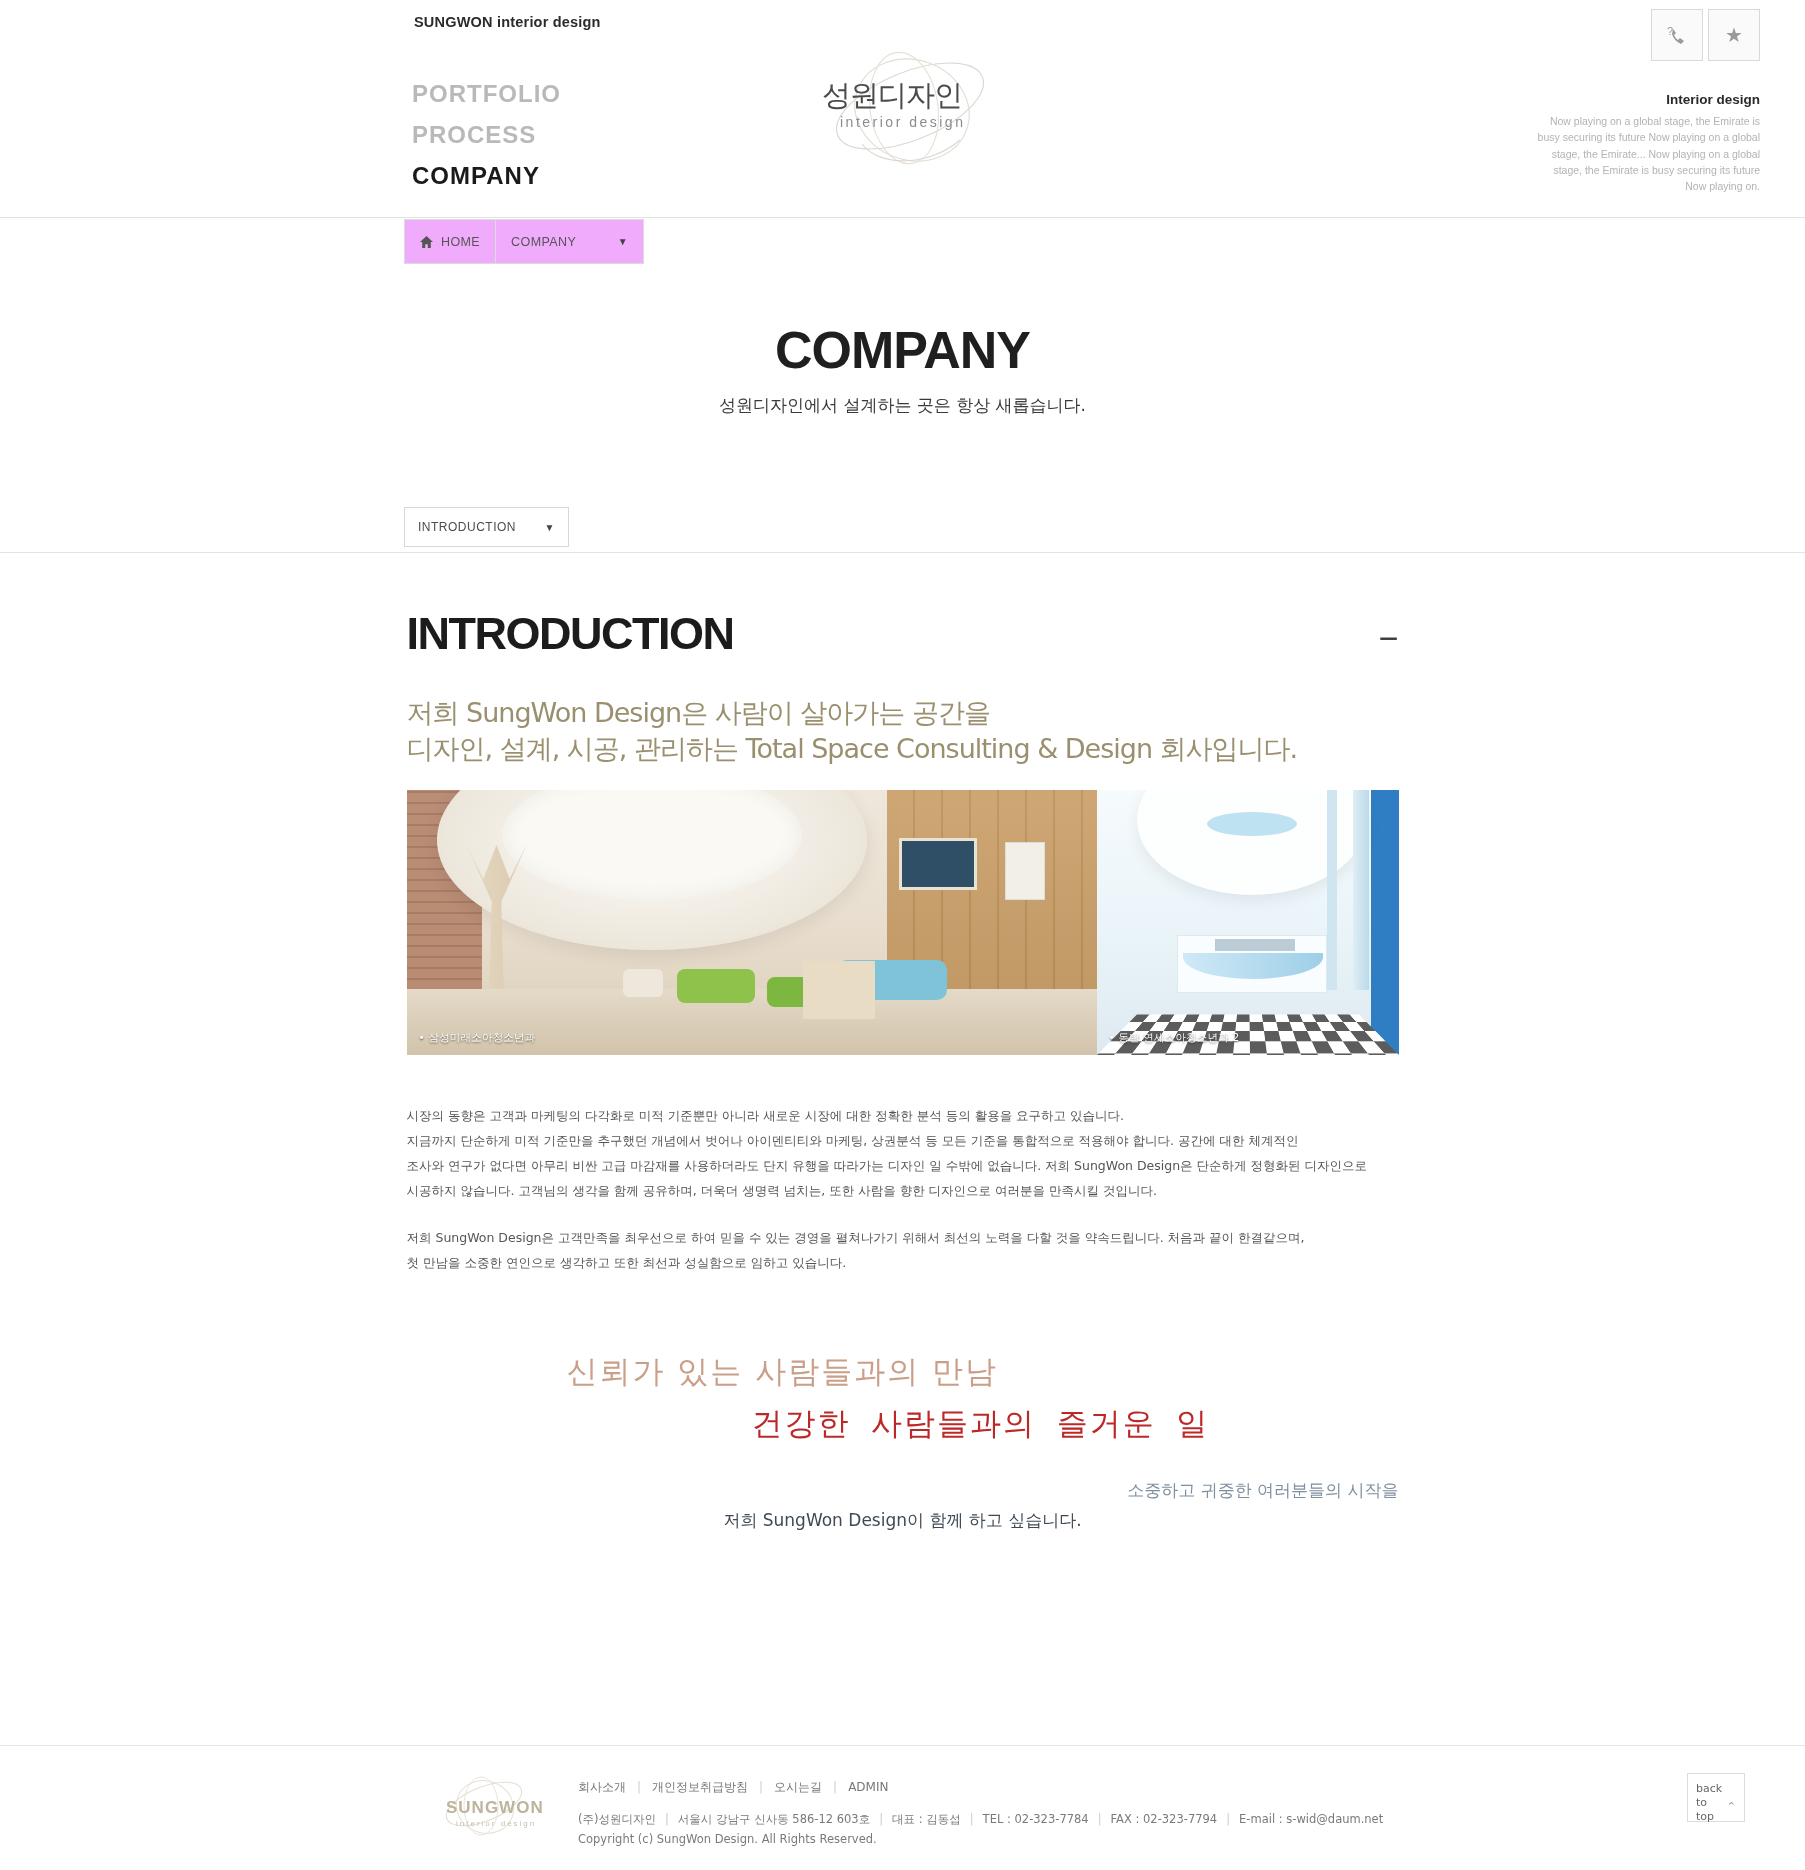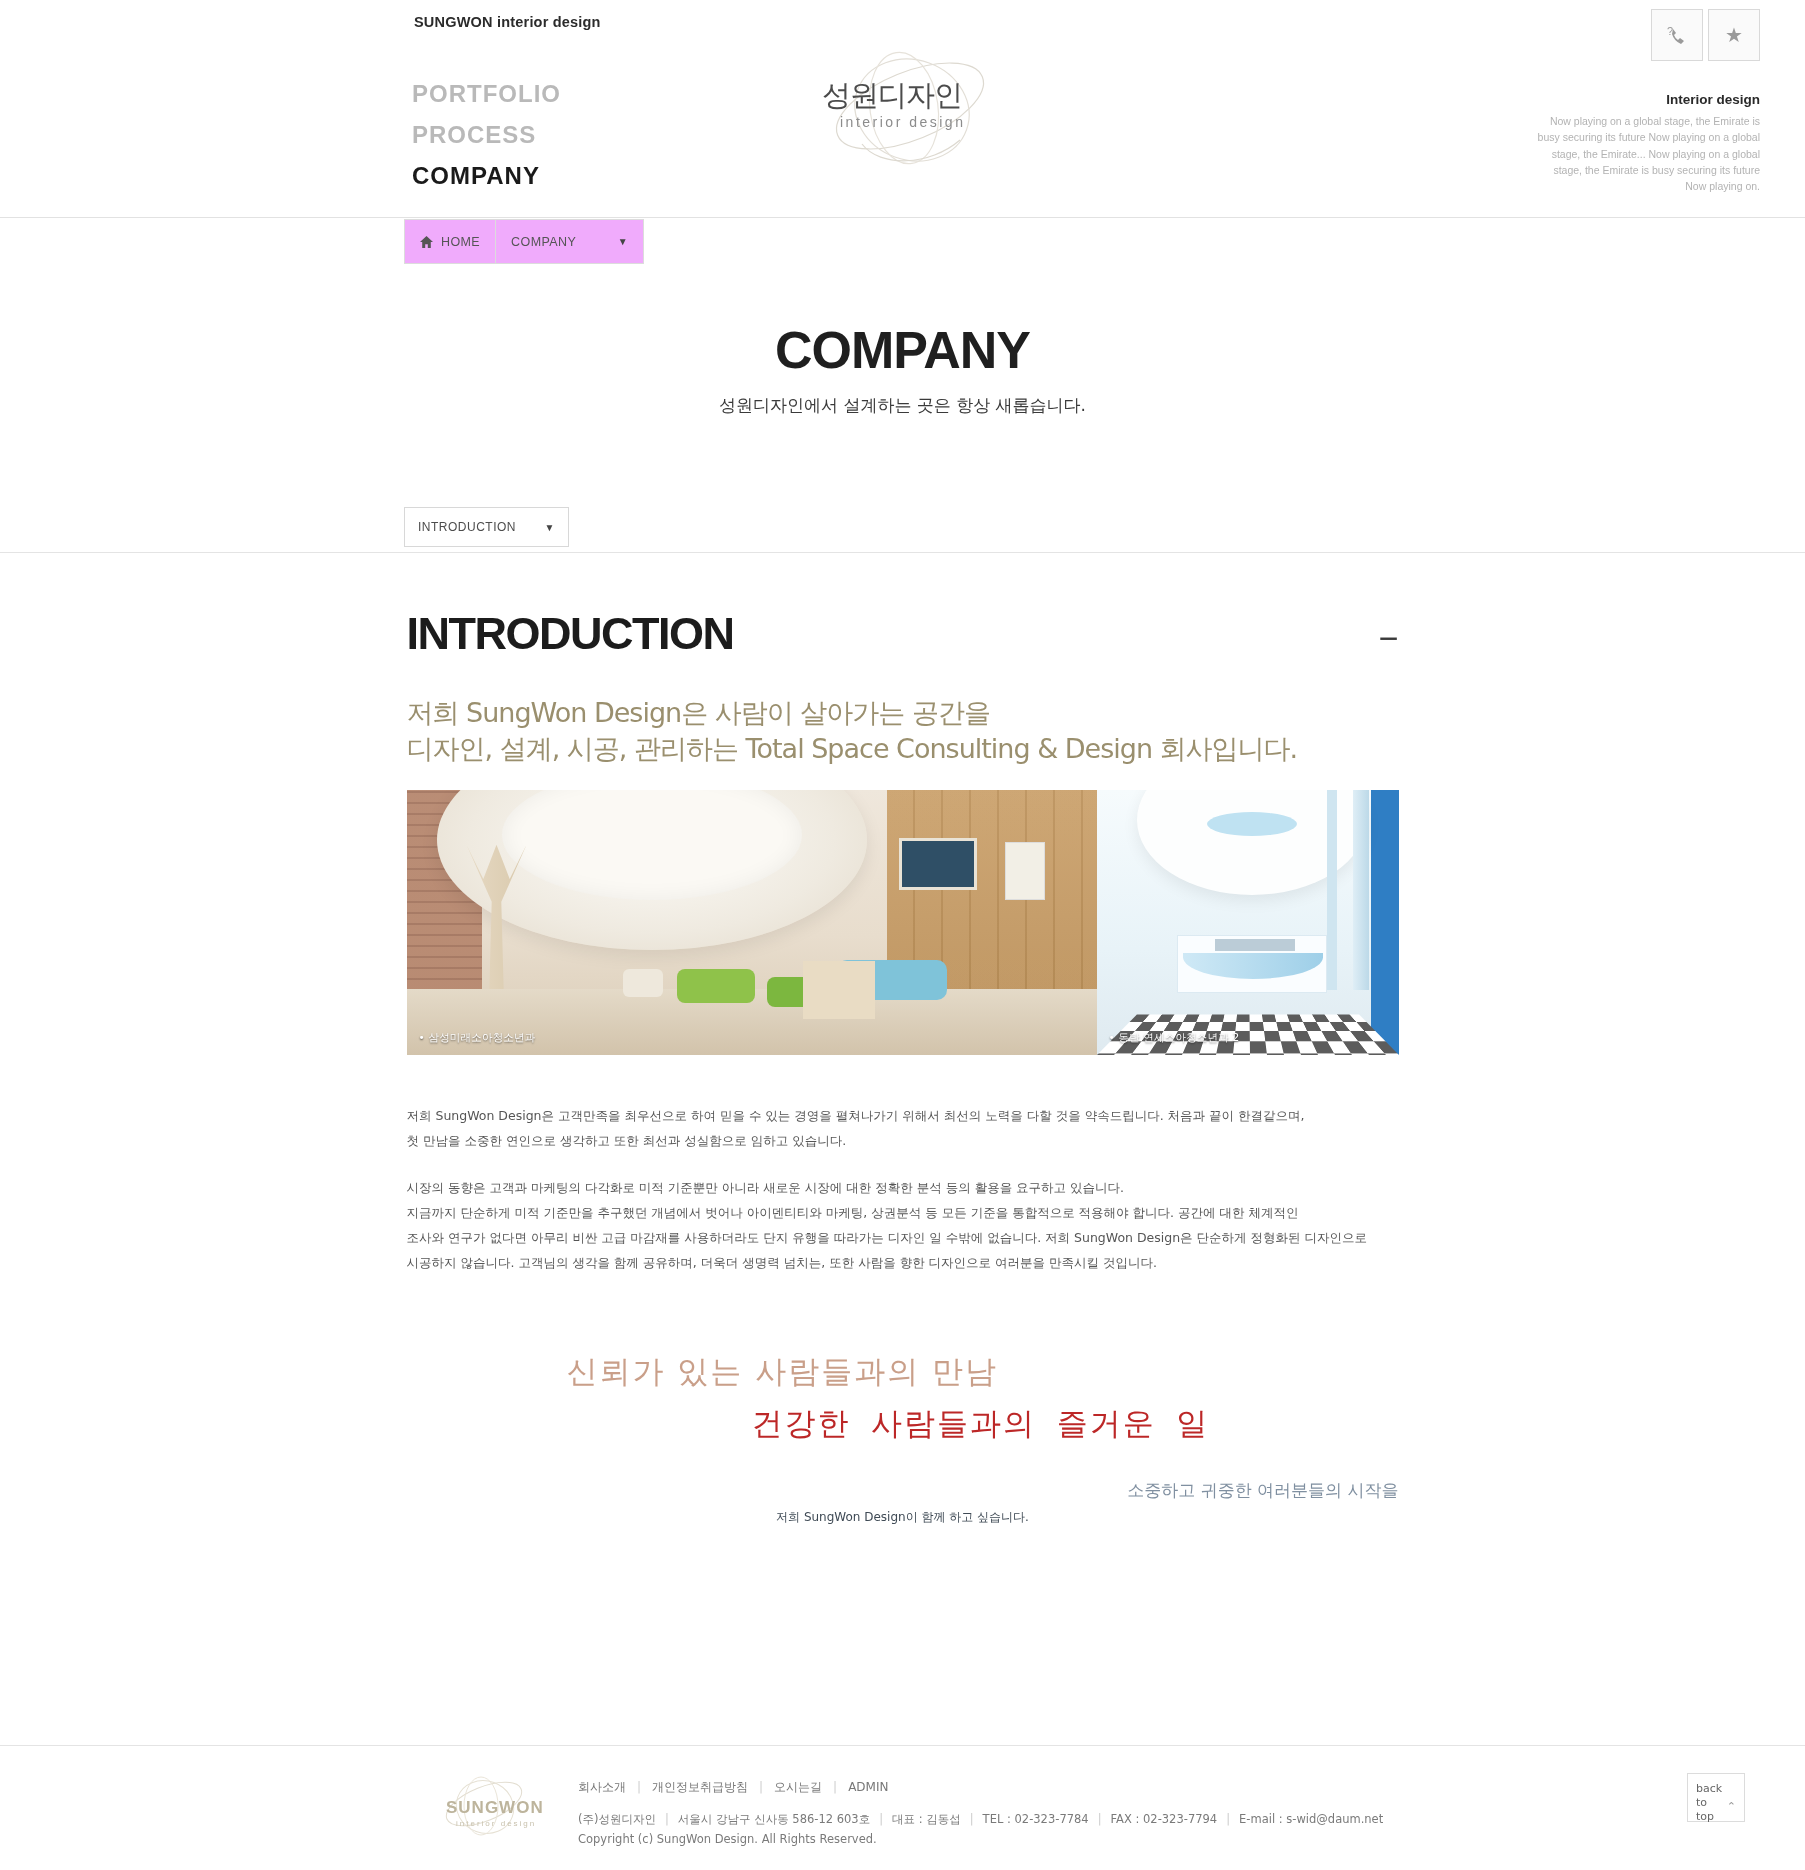--- a/index.html
+++ b/index.html
@@ -210,21 +210,21 @@
   .sl2 {
     position:absolute; left:345px; top:52px; font-size:31px; color:#b91c1c;
     letter-spacing:2px; font-family:Liberation Mono, monospace; opacity:.95;
   }
   .sl3 {
     position:absolute; left:0; top:128px; width:992px; text-align:right;
     font-size:17px; color:#7f8fa0; font-family:"DejaVu Sans", sans-serif;
   }
   .sl4 {
     position:absolute; left:0; top:158px; width:992px; text-align:center;
-    font-size:12px; color:#3f4a55; font-family:"DejaVu Sans", sans-serif;
+    font-size:17px; color:#3f4a55; font-family:"DejaVu Sans", sans-serif;
   }
 
   
   .footer {
     position:absolute; left:0; top:1745px; width:1805px; height:125px;
     border-top:1px solid #e4e4e4; background:#fff;
   }
   .f-logo { position:absolute; left:432px; top:28px; width:108px; height:66px; }
   .f-logo .kn { position:absolute; left:14px; top:24px; font-size:17px; color:#bdb49c; letter-spacing:1px; font-weight:bold;}
   .f-logo .en { position:absolute; left:24px; top:45px; font-size:8px; color:#c8c1ad; letter-spacing:2px;}
@@ -360,26 +360,26 @@
             <div class="floorb"></div>
             <div class="deskb"></div>
             <div class="wave"></div>
             <div class="logo"></div>
           </div>
           <div class="cap">• 동탄 연세소아청소년과 2</div>
         </div>
       </div>
 
       <div class="body-copy">
-        <p style="white-space:pre-line;">저희 SungWon Design은 고객만족을 최우선으로 하여 믿을 수 있는 경영을 펼쳐나가기 위해서 최선의 노력을 다할 것을 약속드립니다. 처음과 끝이 한결같으며,
-첫 만남을 소중한 연인으로 생각하고 또한 최선과 성실함으로 임하고 있습니다.</p>
         <p style="white-space:pre-line;">시장의 동향은 고객과 마케팅의 다각화로 미적 기준뿐만 아니라 새로운 시장에 대한 정확한 분석 등의 활용을 요구하고 있습니다.
 지금까지 단순하게 미적 기준만을 추구했던 개념에서 벗어나 아이덴티티와 마케팅, 상권분석 등 모든 기준을 통합적으로 적용해야 합니다. 공간에 대한 체계적인
 조사와 연구가 없다면 아무리 비싼 고급 마감재를 사용하더라도 단지 유행을 따라가는 디자인 일 수밖에 없습니다. 저희 SungWon Design은 단순하게 정형화된 디자인으로
 시공하지 않습니다. 고객님의 생각을 함께 공유하며, 더욱더 생명력 넘치는, 또한 사람을 향한 디자인으로 여러분을 만족시킬 것입니다.</p>
+        <p style="white-space:pre-line;">저희 SungWon Design은 고객만족을 최우선으로 하여 믿을 수 있는 경영을 펼쳐나가기 위해서 최선의 노력을 다할 것을 약속드립니다. 처음과 끝이 한결같으며,
+첫 만남을 소중한 연인으로 생각하고 또한 최선과 성실함으로 임하고 있습니다.</p>
       </div>
 
       <div class="slogan">
         <div class="sl1">신뢰가 있는 사람들과의 만남</div>
         <div class="sl2">건강한 사람들과의 즐거운 일</div>
         <div class="sl3">소중하고 귀중한 여러분들의 시작을</div>
         <div class="sl4">저희 SungWon Design이 함께 하고 싶습니다.</div>
       </div>
 
     </div>

